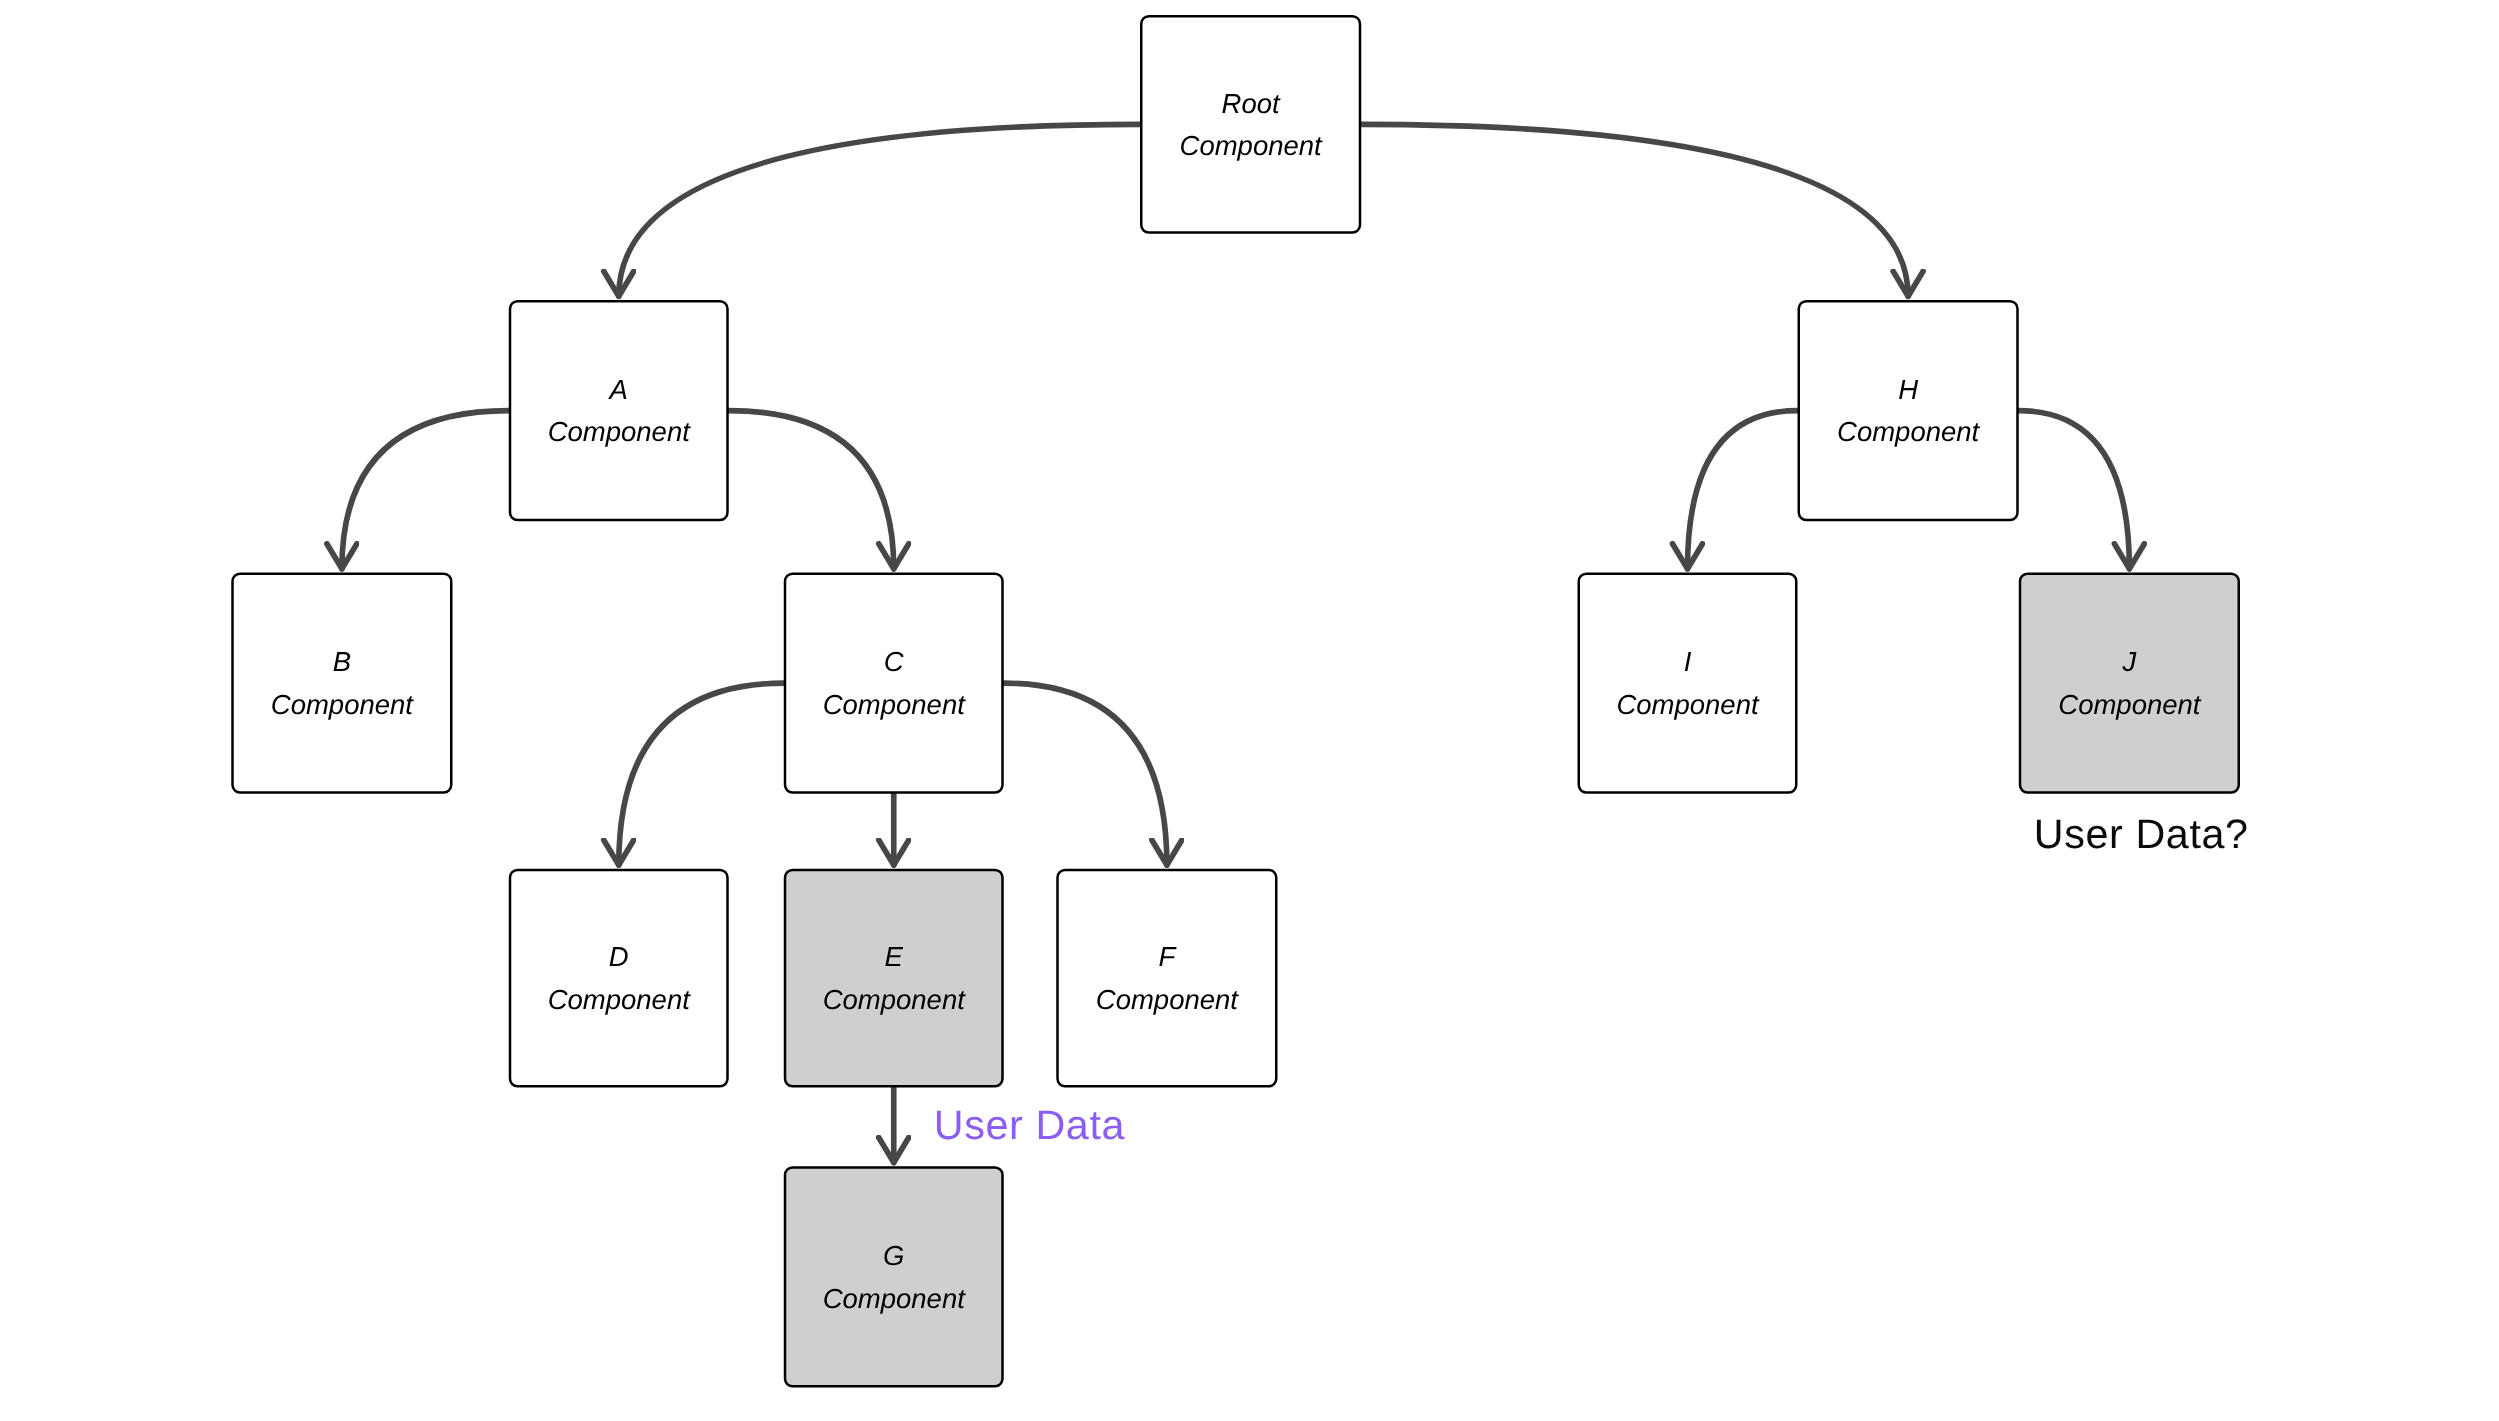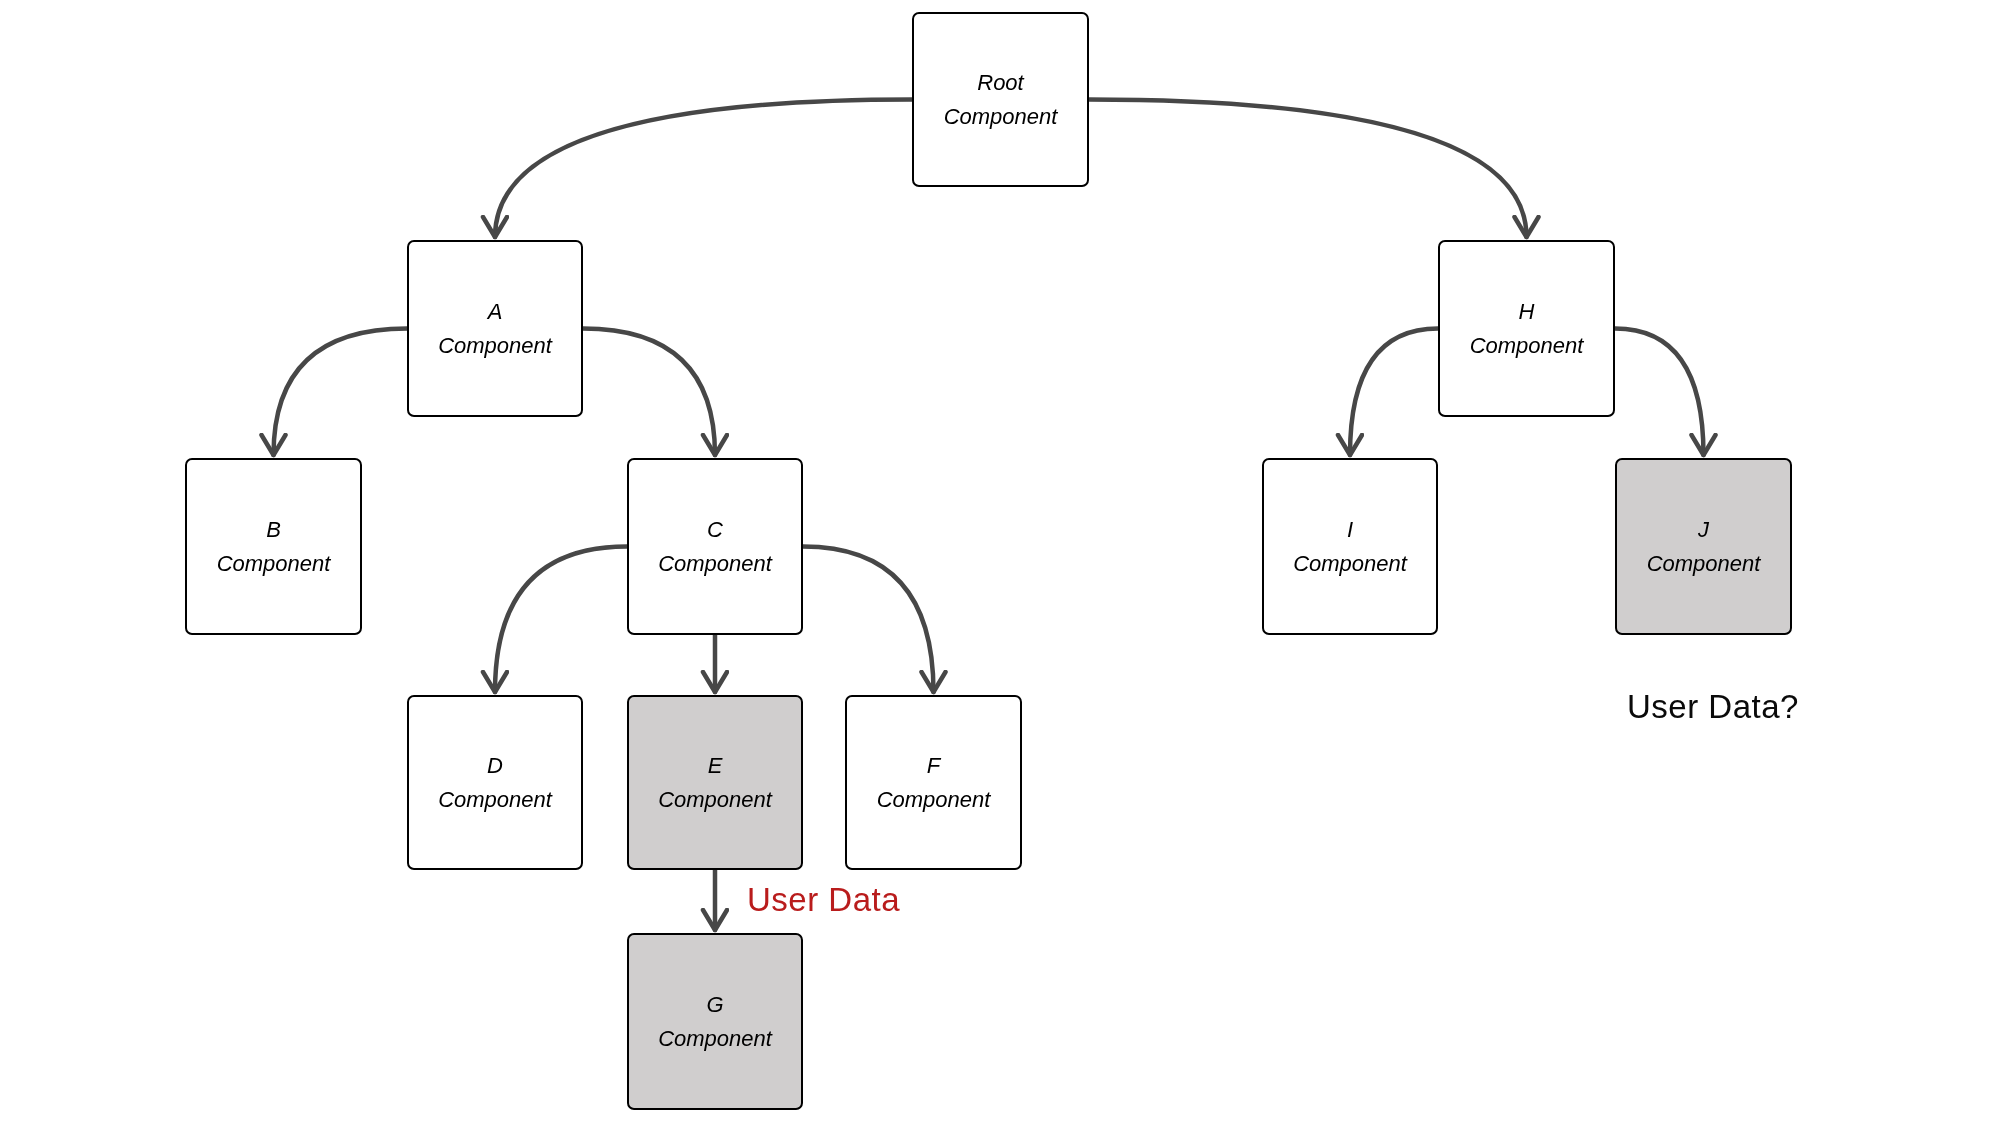--- a/index.html
+++ b/index.html
@@ -110,16 +110,16 @@
       <div class="node" style="left: 845px; top: 695px; width: 177px; height: 175px; background: rgb(255, 255, 255); border-color: rgb(0, 0, 0); color: rgb(0, 0, 0);">
         <div>F</div>
         <div>Component</div>
       </div>
       <div class="node" style="left: 627px; top: 933px; width: 176px; height: 177px; background: rgb(208, 206, 206); border-color: rgb(0, 0, 0); color: rgb(0, 0, 0);">
         <div>G</div>
         <div>Component</div>
       </div>
     </div>
   <div id="annotation-layer">
-      <div class="annotation" style="left: 747px; top: 881px; color: #b91c1c;">User Data</div>
-      <div class="annotation" style="left: 1627px; top: 648px; color: rgb(10, 10, 10); margin-top: 40px;">User Data?</div>
+      <div class="annotation" style="left: 747px; top: 881px; color: #8b5cf6;">User Data</div>
+      <div class="annotation" style="left: 1627px; top: 648px; color: rgb(10, 10, 10);">User Data?</div>
     </div>
 </div>
 
 </body></html>

